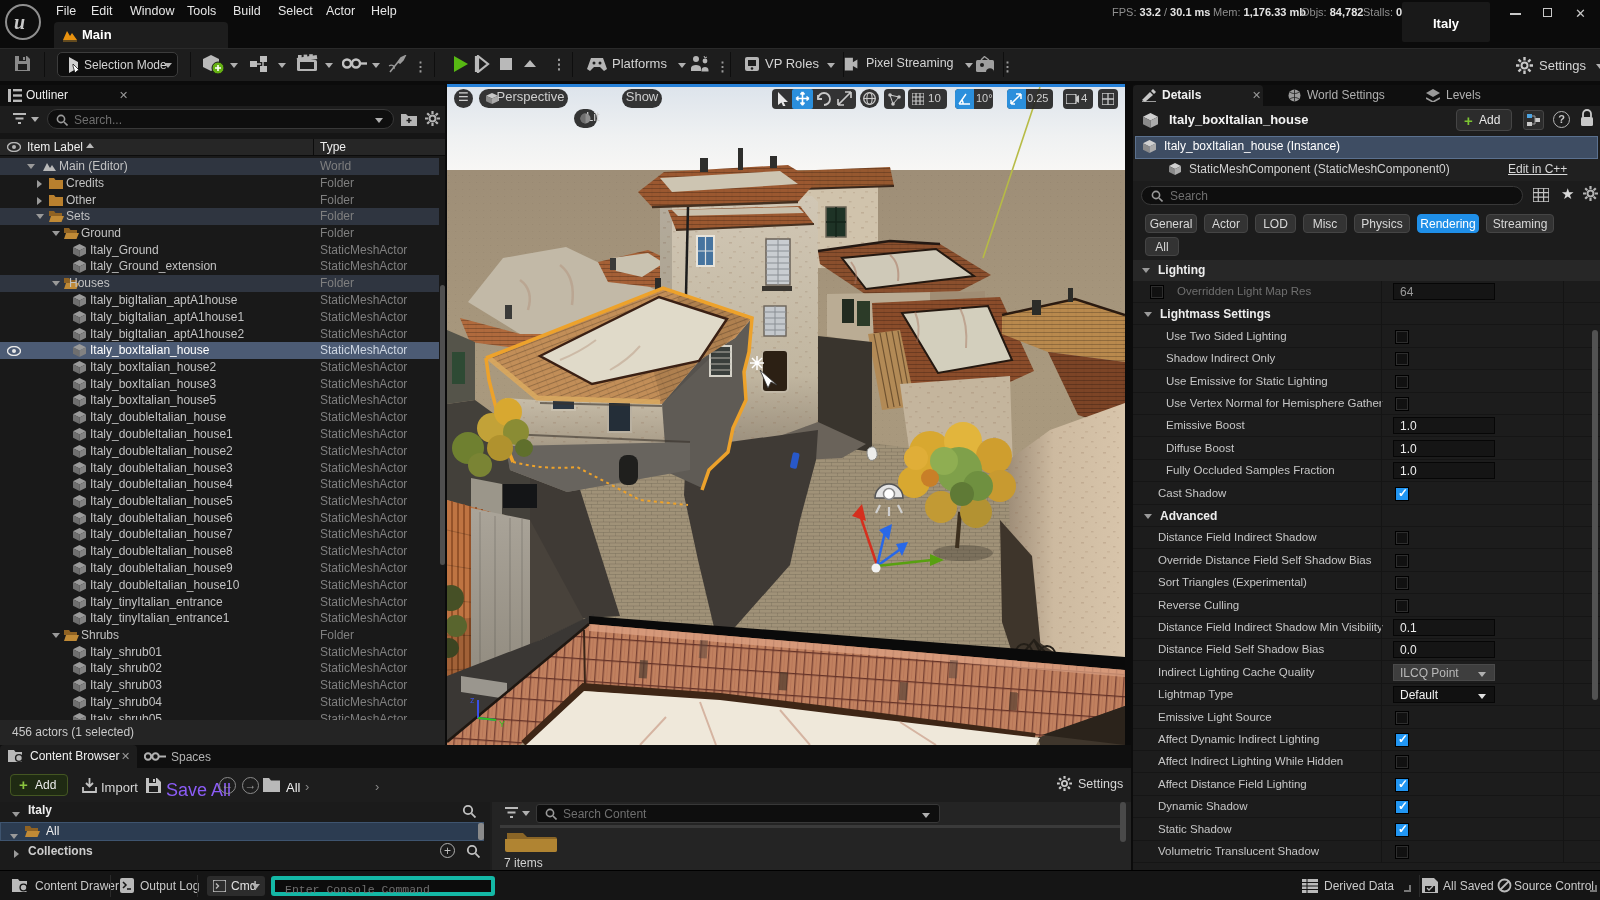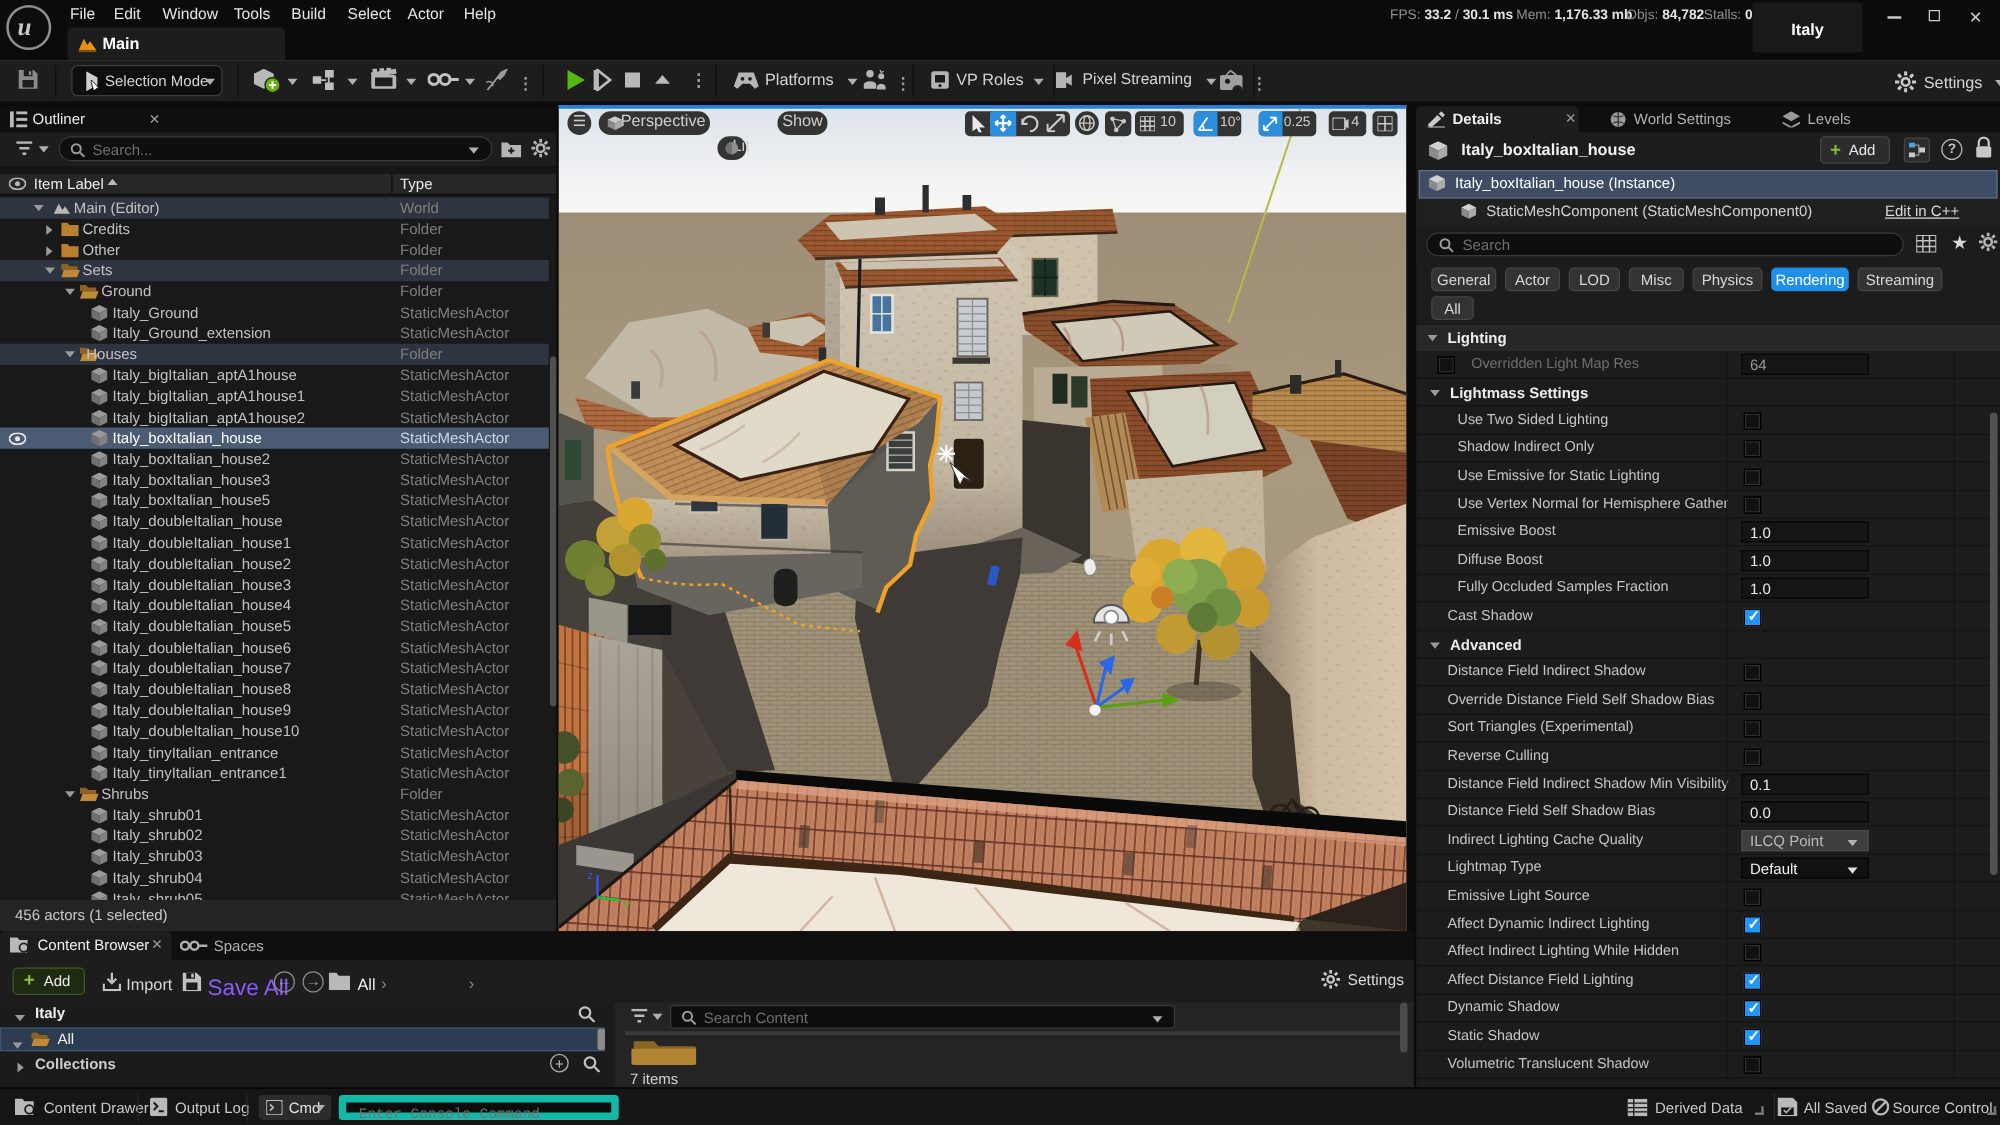--- a/index.html
+++ b/index.html
@@ -1241,21 +1241,21 @@
 <div class="abs sbtxt" style="left:140px;top:8px;">Output Log</div>
 <div class="abs" style="left:197px;top:4px;width:1px;height:22px;background:#2a2a2a;"></div>
 <div class="abs" style="left:207px;top:5px;width:58px;height:20px;background:#2c2c2c;border-radius:3px;">
         <svg class="abs" style="left:6px;top:4px;" width="13" height="12" viewBox="0 0 13 12">
           <rect x="0" y="0" width="13" height="12" rx="2" fill="none" stroke="#b9b9b9" stroke-width="1.4"></rect>
           <path d="M3 3.5 l2.5 2.5 -2.5 2.5" stroke="#b9b9b9" stroke-width="1.4" fill="none"></path>
         </svg>
         <span style="position:absolute;left:24px;top:3px;color:#e0e0e0;">Cmd</span>
         <span class="caret" style="position:absolute;right:5px;top:8px;"></span>
       </div>
-<div class="abs" style="left:271px;top:5px;width:224px;height:20px;background:#0c0c0c;border:6px solid #14b8a6;border-radius:3px;">
+<div class="abs" style="left:271px;top:5px;width:224px;height:20px;background:#0c0c0c;border:4px solid #14b8a6;border-radius:3px;">
         <span style="position:absolute;left:10px;top:3px;color:#6f6f6f;font-family:'Liberation Mono',monospace;font-size:11.5px;">Enter Console Command</span>
       </div>
 <svg class="abs" style="left:1302px;top:8px;" width="16" height="14" viewBox="0 0 16 14">
         <rect x="0" y="0" width="16" height="14" fill="#b9b9b9"></rect>
         <path d="M0 3.5 h16 M0 7 h16 M0 10.5 h16 M5 0 v14" stroke="#151515" stroke-width="1"></path>
       </svg>
 <div class="abs sbtxt" style="left:1324px;top:8px;">Derived Data</div>
 <div class="abs" style="left:1404px;top:14px;width:7px;height:7px;border-right:2px solid #777;border-bottom:2px solid #777;"></div>
 <div class="abs" style="left:1419px;top:4px;width:1px;height:22px;background:#2a2a2a;"></div>
 <svg class="abs" style="left:1422px;top:7px;" width="16" height="15" viewBox="0 0 16 15">

